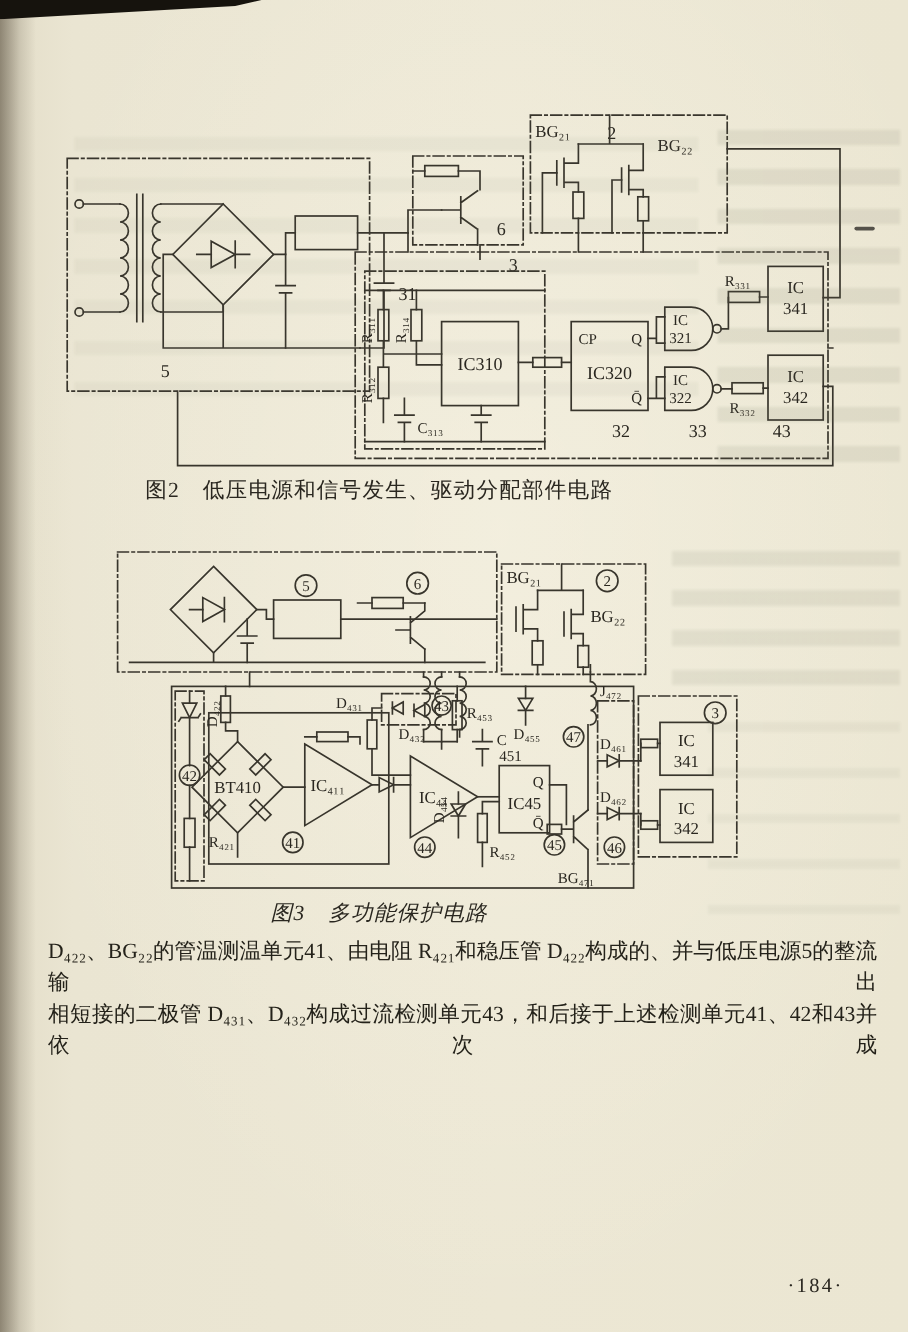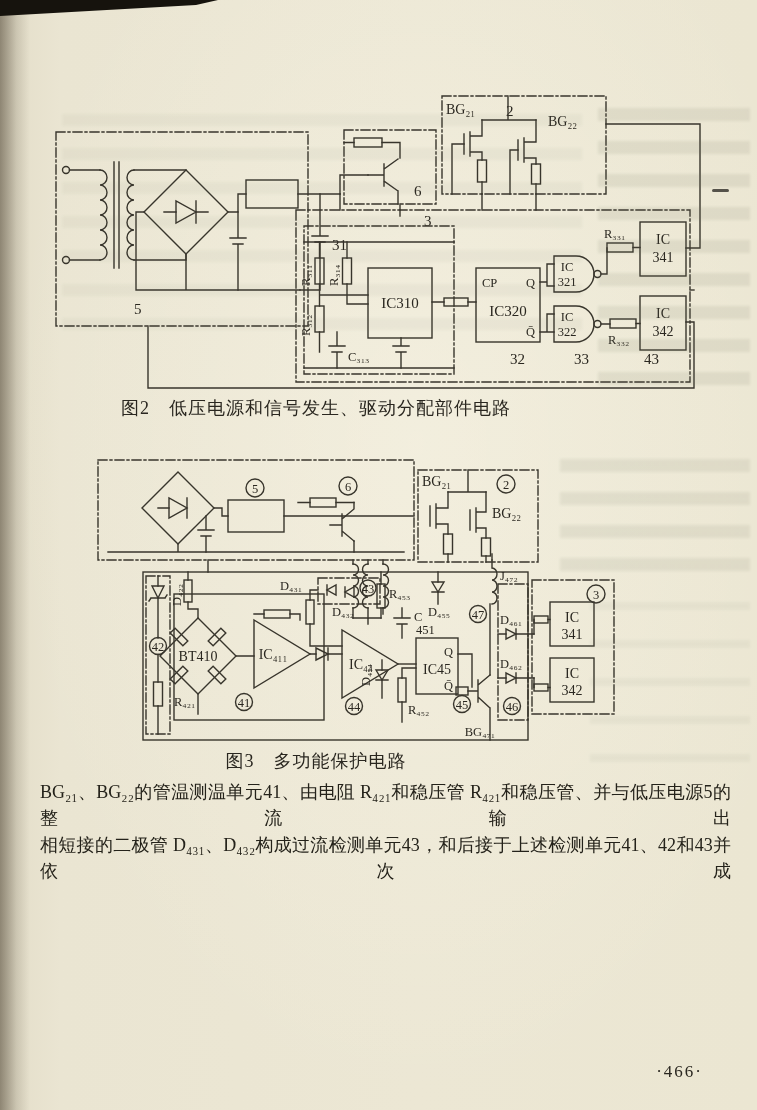--- a/index.html
+++ b/index.html
@@ -24,21 +24,21 @@
   .bleed.b3{left:62px;top:100px;width:520px;height:240px;
     background:repeating-linear-gradient(180deg, rgba(0,0,0,0) 0 14px, rgba(105,108,90,.07) 14px 26px, rgba(0,0,0,0) 26px 34px);}
   .bleed.b4{left:590px;top:586px;width:160px;height:180px;
     background:repeating-linear-gradient(180deg, rgba(0,0,0,0) 0 16px, rgba(110,112,96,.08) 16px 24px, rgba(0,0,0,0) 24px 38px);}
   .margin-dash{left:712px;top:189px;width:17px;height:3px;background:#55524a;border-radius:2px;}
 
   .fig{position:absolute;}
   .caption{position:absolute; left:0; width:632px; text-align:center;
     font-size:18px; letter-spacing:1px; color:#2a2720;}
   .cap2{top:396px;}
-  .cap3{top:749px;}
+  .cap3{top:749px;font-style:italic;}
 
   .bodytext{position:absolute; left:40px; top:779px; width:691px;
     font-size:18px; line-height:26.4px; color:#24221a;}
   .bodyline{text-align:justify; text-align-last:justify; white-space:normal;}
   .pagenum{position:absolute; right:54px; top:1062px; font-size:17px; letter-spacing:2px; color:#2a2720;}
 
   
   .ln{fill:none; stroke:#38352c; stroke-width:1.4; stroke-linecap:square; stroke-linejoin:miter;}
   .dd{stroke-dasharray:9 3 2 3;}
   text{font-family:"Liberation Serif","DejaVu Sans",serif; fill:#2a2720;}
@@ -399,26 +399,26 @@
 
     <g>
       <path class="ln" d="M160,114 V126 M444,108 V114 M306,95 H306"></path>
       <path class="ln" d="M305,172 H333 M320,172 V178"></path>
     </g>
   </svg>
 
   <div class="caption cap3">图3　多功能保护电路</div>
 
   <div class="bodytext">
-    <div class="bodyline">BG₂₁、BG₂₂的管温测温单元41、由电阻 R₄₂₁和稳压管 R₄₂₁和稳压管、并与低压电源5的整流输出</div>
+    <div class="bodyline">D₄₂₂、BG₂₂的管温测温单元41、由电阻 R₄₂₁和稳压管 D₄₂₂构成的、并与低压电源5的整流输出</div>
     <div class="bodyline">相短接的二极管 D₄₃₁、D₄₃₂构成过流检测单元43，和后接于上述检测单元41、42和43并依次成</div>
 
   </div>
 
-  <div class="pagenum">·466·</div>
+  <div class="pagenum">·184·</div>
 
   <div class="decor bleed b1"></div>
   <div class="decor bleed b2"></div>
   <div class="decor bleed b3"></div>
   <div class="decor bleed b4"></div>
   <div class="decor margin-dash"></div>
   <div class="decor spine"></div>
   <div class="decor top-edge"></div>
 </div>
 

